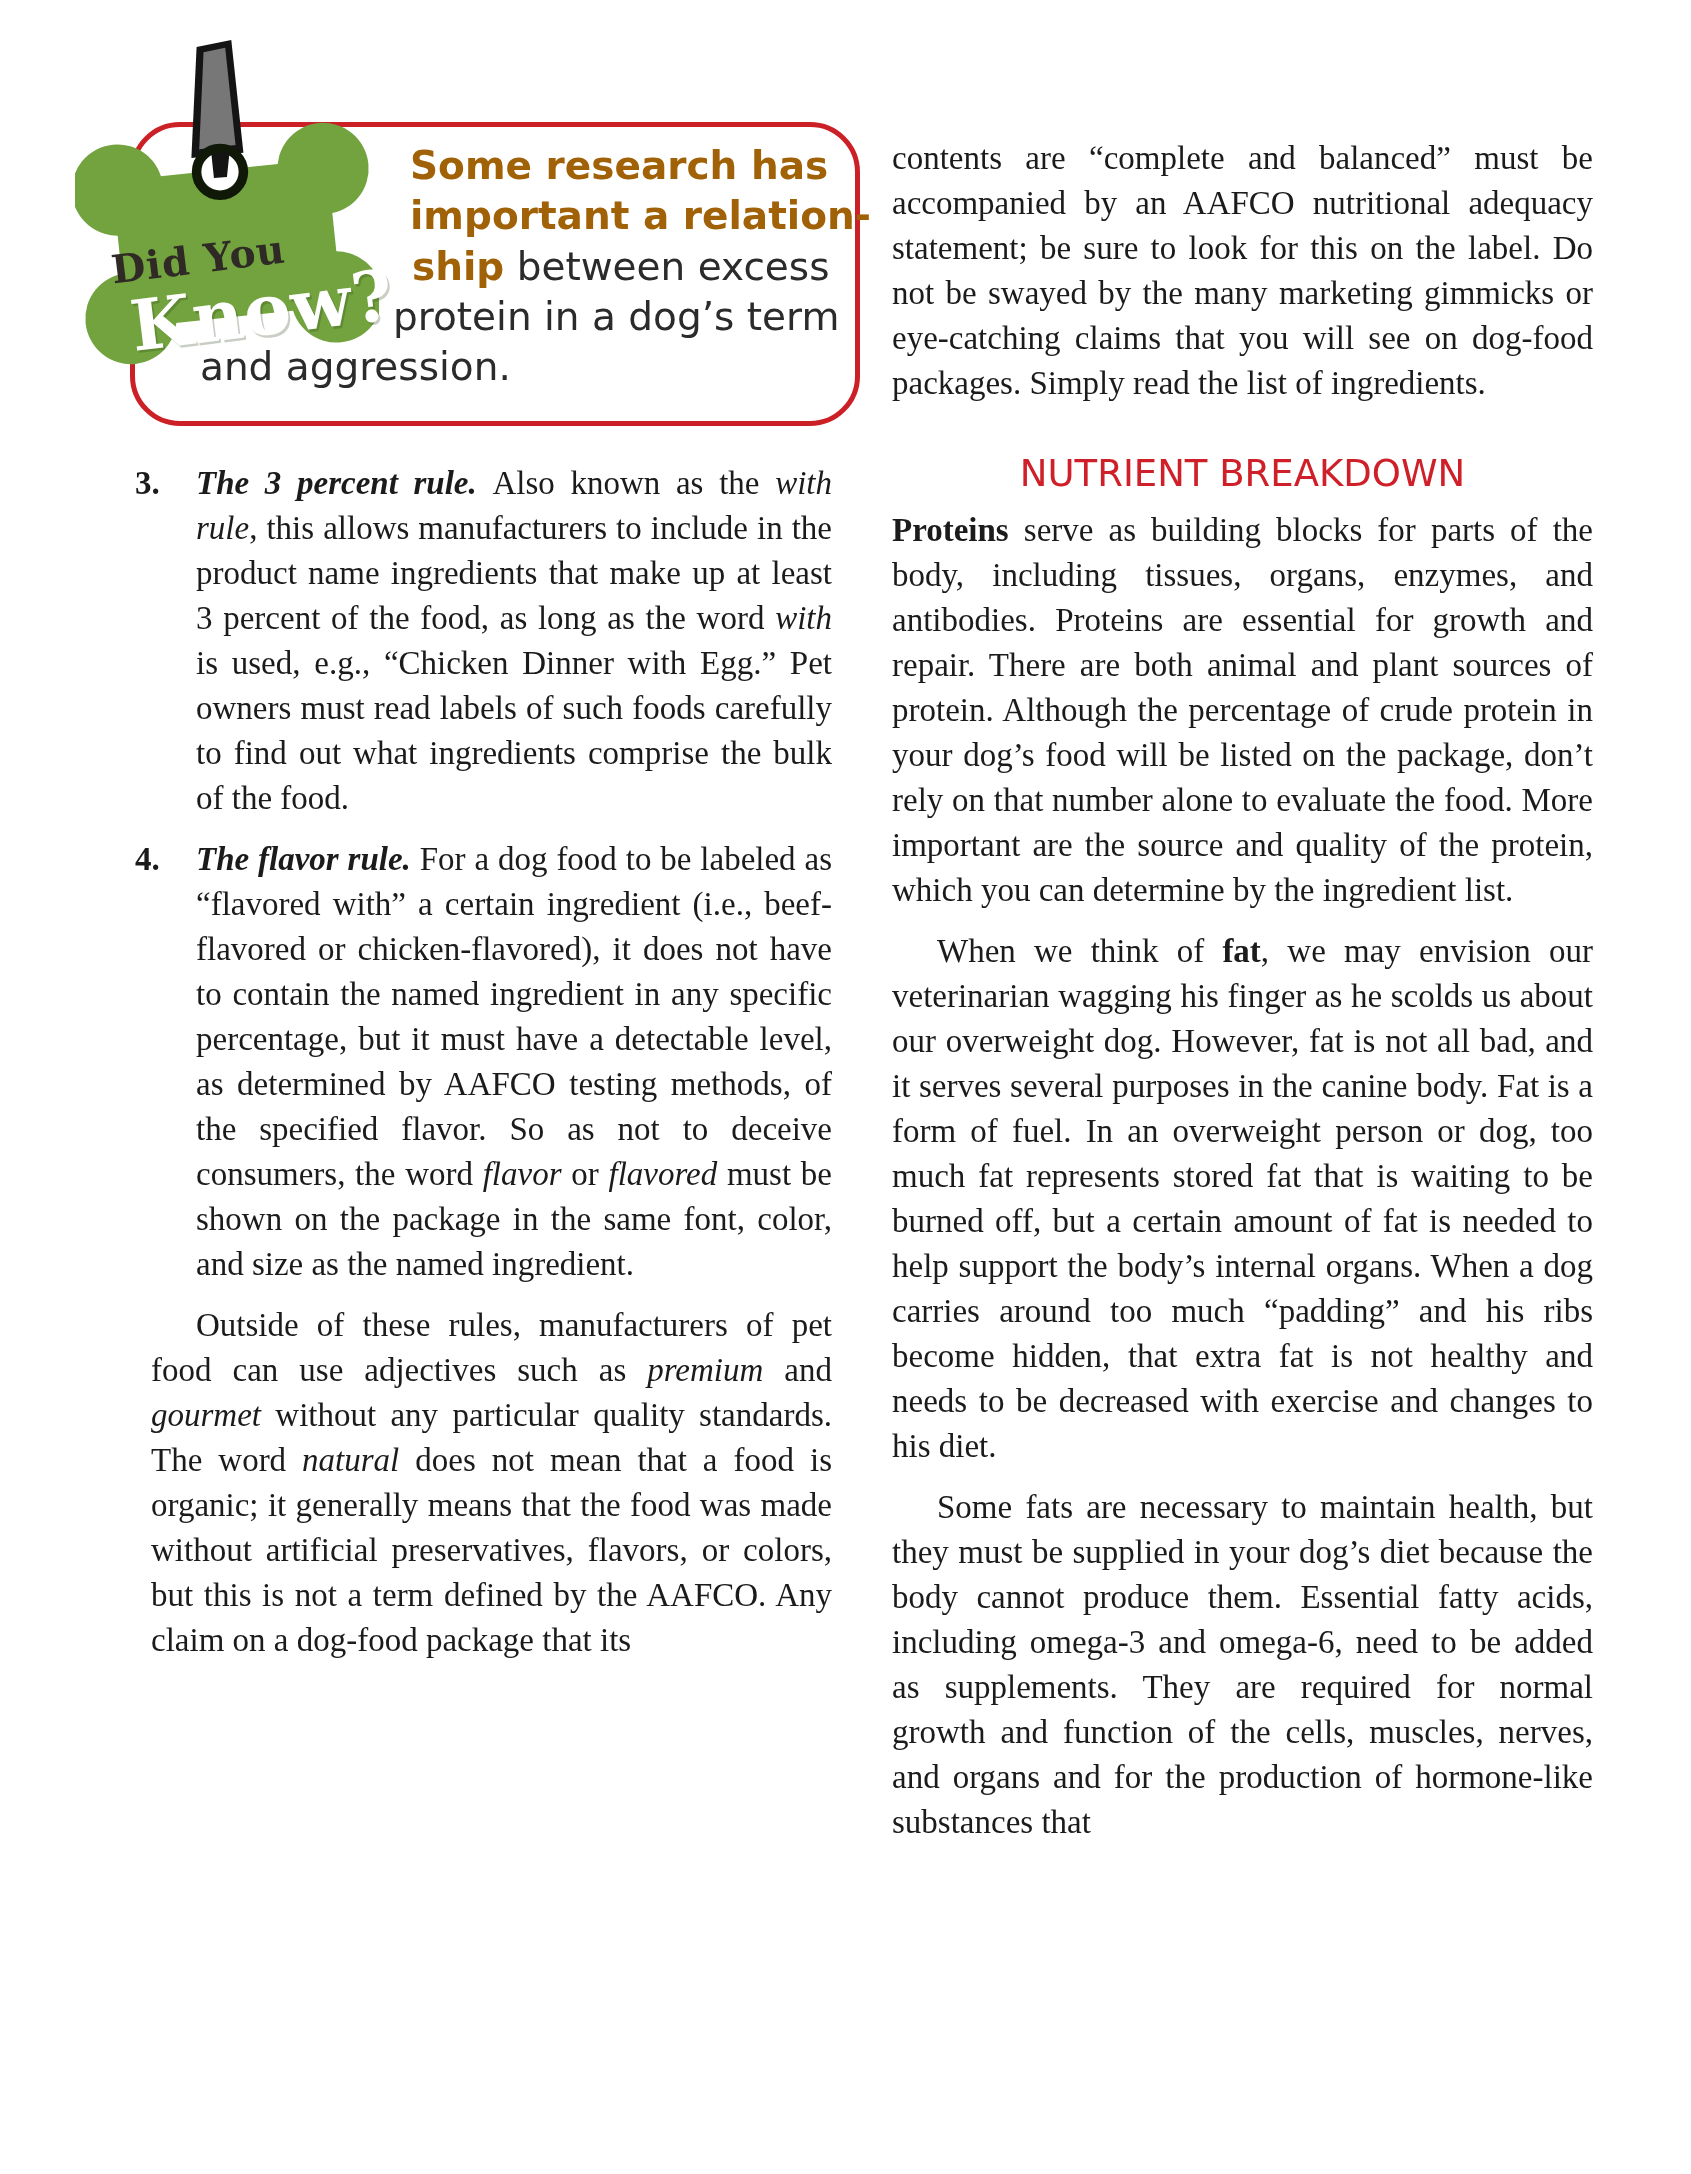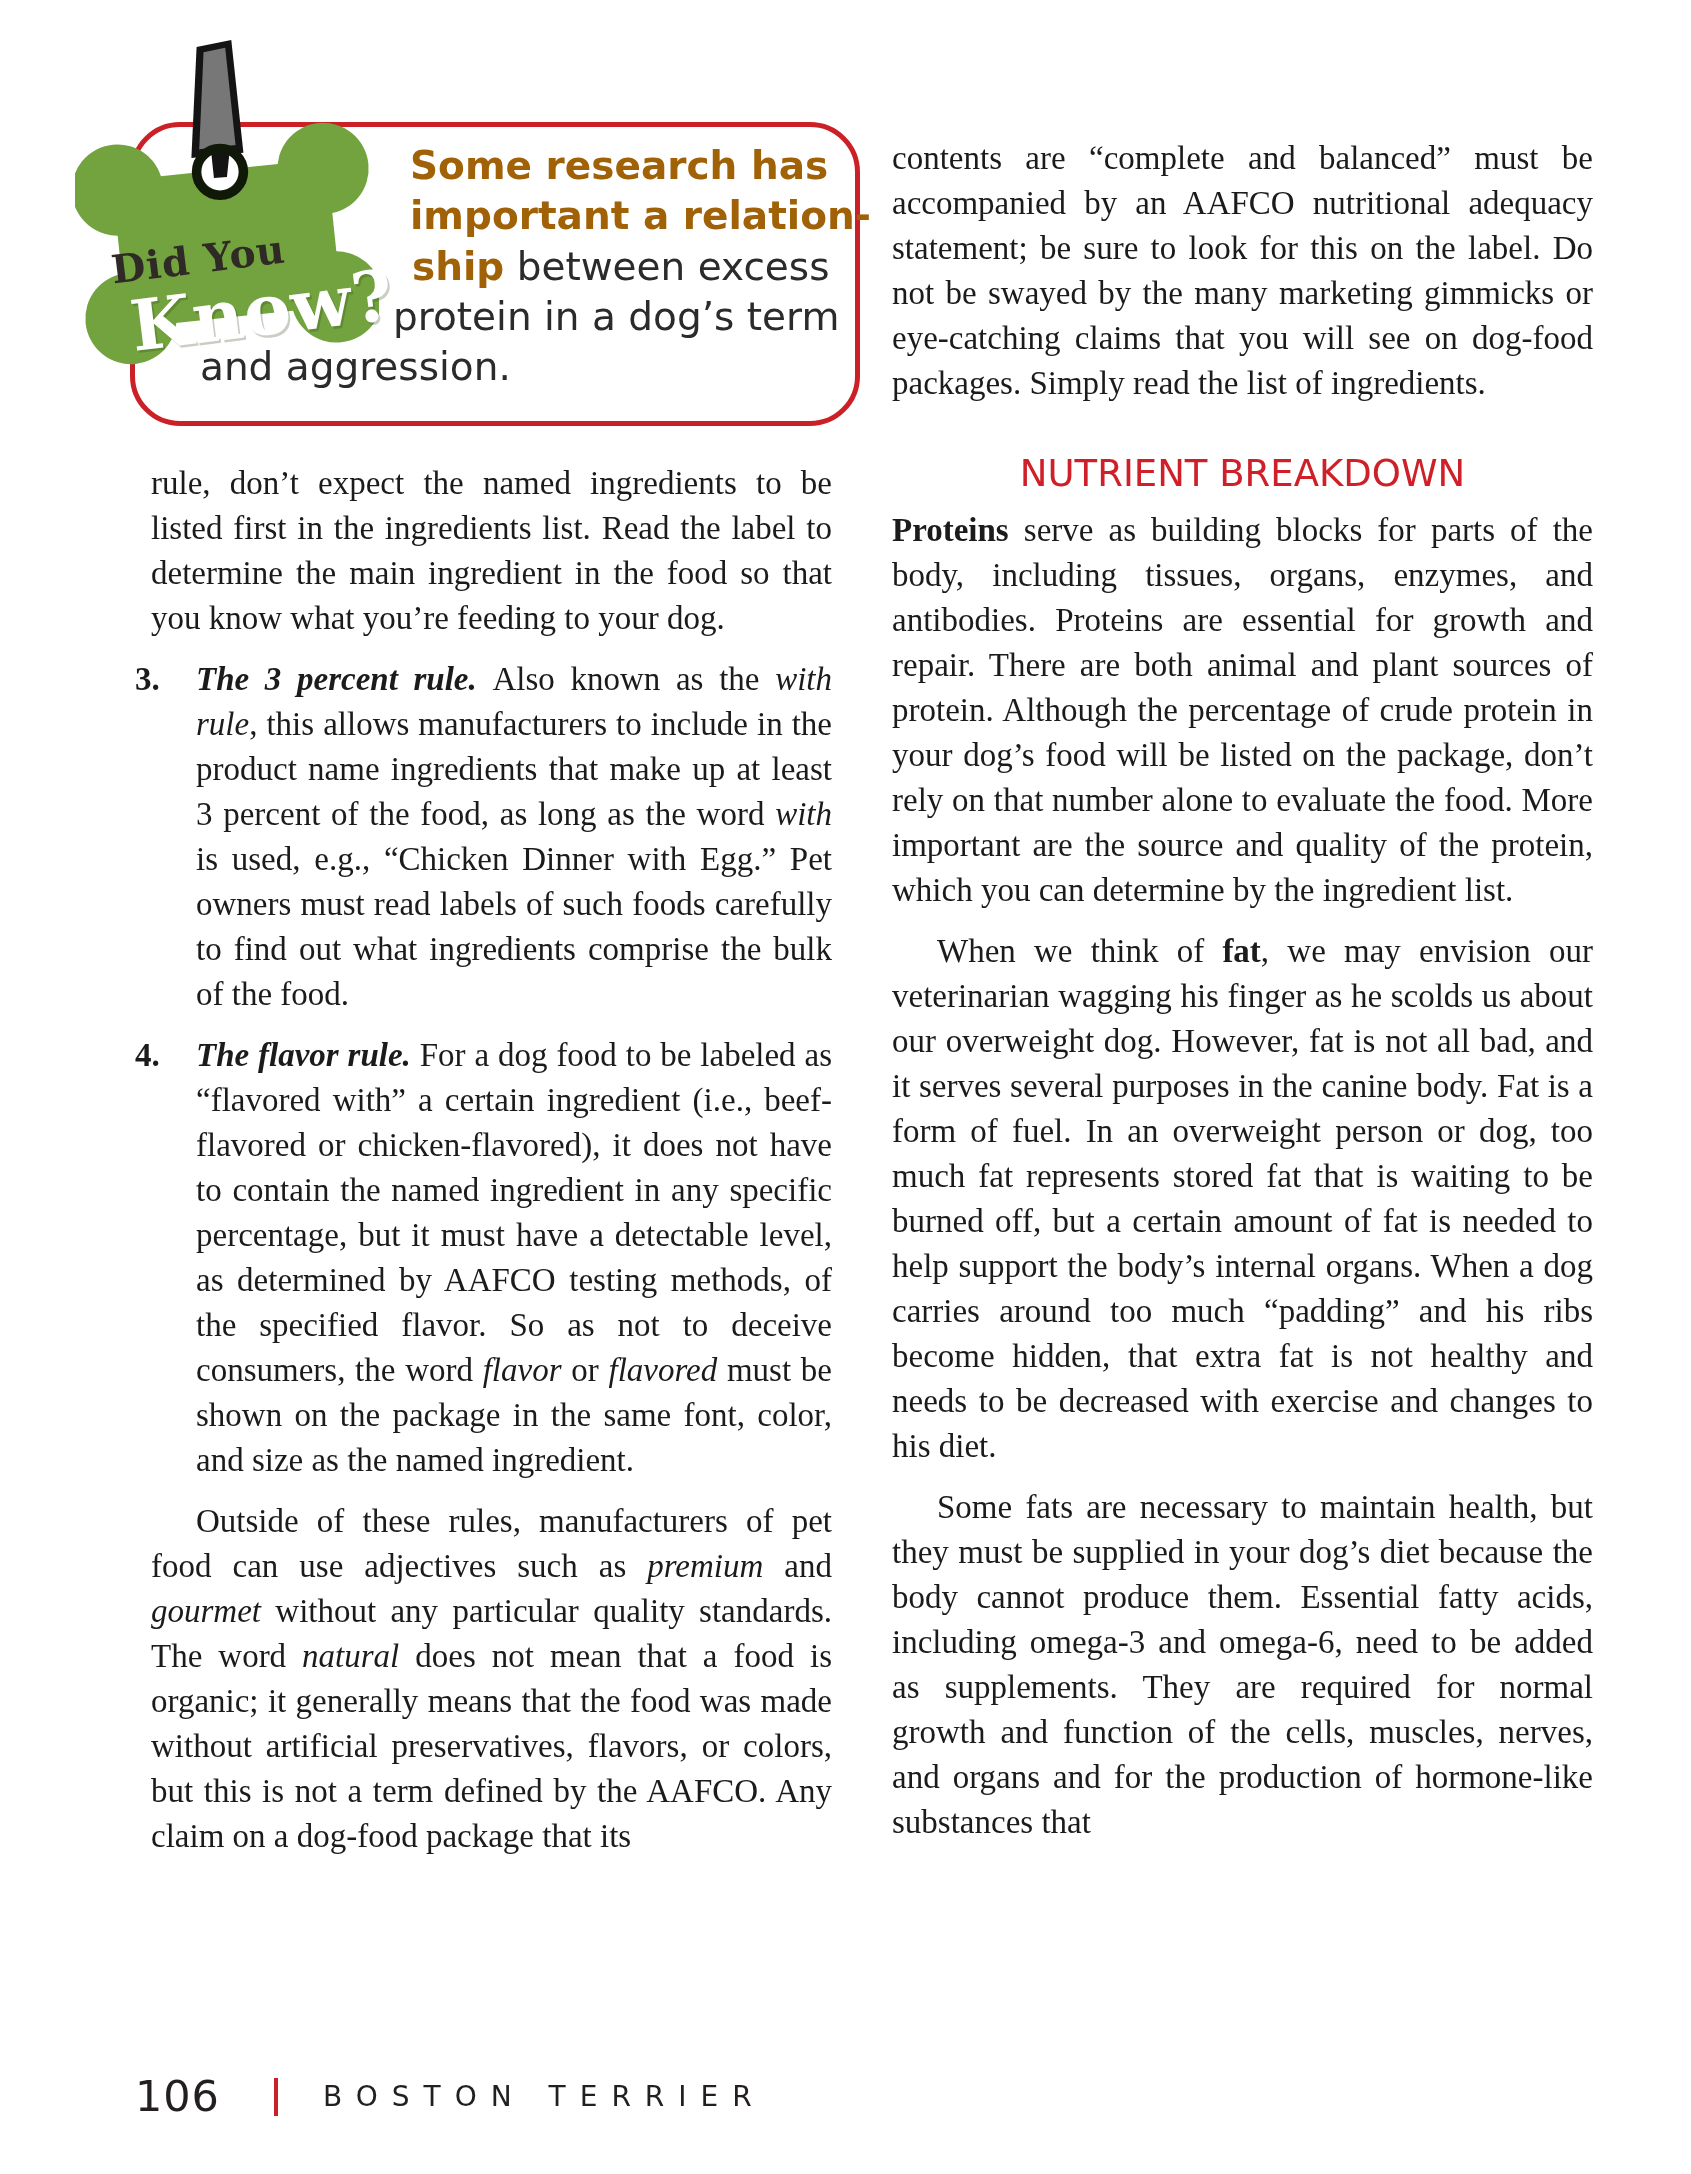--- a/index.html
+++ b/index.html
@@ -93,40 +93,34 @@
     <div class="know">Know?</div>
 
     <div class="callout-line cl1"><span class="red">Some research has</span></div>
     <div class="callout-line cl2"><span class="red">important a relation-</span></div>
     <div class="callout-line cl3"><span class="red">ship</span><span> between excess</span></div>
     <div class="callout-line cl4"><span>protein in a dog’s term</span></div>
     <div class="callout-line cl5"><span>and aggression.</span></div>
   </div>
 
   <div class="col col-left">
-    <p class="cont"><span>rule, don’t expect the named ingredients to be listed first in the ingredients list. Read the label to determine the main ingredient in the food so that you know what you’re feeding to your dog.</span></p>
     <div class="list-item">
       <span class="num">3.</span>
       <p><span class="b i">The 3 percent rule. </span><span>Also known as the </span><span class="i">with rule</span><span>, this allows manufacturers to include in the product name ingredients that make up at least 3 percent of the food, as long as the word </span><span class="i">with</span><span> is used, e.g., “Chicken Dinner with Egg.” Pet owners must read labels of such foods carefully to find out what ingredients comprise the bulk of the food.</span></p>
     </div>
     <div class="list-item">
       <span class="num">4.</span>
       <p><span class="b i">The flavor rule. </span><span>For a dog food to be labeled as “flavored with” a certain ingredient (i.e., beef-flavored or chicken-flavored), it does not have to contain the named ingredient in any specific percentage, but it must have a detectable level, as determined by AAFCO testing methods, of the specified flavor. So as not to deceive consumers, the word </span><span class="i">flavor</span><span> or </span><span class="i">flavored</span><span> must be shown on the package in the same font, color, and size as the named ingredient.</span></p>
     </div>
     <p class="closing"><span>Outside of these rules, manufacturers of pet food can use adjectives such as </span><span class="i">premium</span><span> and </span><span class="i">gourmet</span><span> without any particular quality standards. The word </span><span class="i">natural</span><span> does not mean that a food is organic; it generally means that the food was made without artificial preservatives, flavors, or colors, but this is not a term defined by the AAFCO. Any claim on a dog-food package that its</span></p>
   </div>
 
   <div class="col col-right">
     <p><span>contents are “complete and balanced” must be accompanied by an AAFCO nutritional adequacy statement; be sure to look for this on the label. Do not be swayed by the many marketing gimmicks or eye-catching claims that you will see on dog-food packages. Simply read the list of ingredients.</span></p>
     <h2 class="red-heading">NUTRIENT BREAKDOWN</h2>
     <p><span class="b">Proteins</span><span> serve as building blocks for parts of the body, including tissues, organs, enzymes, and antibodies. Proteins are essential for growth and repair. There are both animal and plant sources of protein. Although the percentage of crude protein in your dog’s food will be listed on the package, don’t rely on that number alone to evaluate the food. More important are the source and quality of the protein, which you can determine by the ingredient list.</span></p>
     <p class="ind"><span>When we think of </span><span class="b">fat</span><span>, we may envision our veterinarian wagging his finger as he scolds us about our overweight dog. However, fat is not all bad, and it serves several purposes in the canine body. Fat is a form of fuel. In an overweight person or dog, too much fat represents stored fat that is waiting to be burned off, but a certain amount of fat is needed to help support the body’s internal organs. When a dog carries around too much “padding” and his ribs become hidden, that extra fat is not healthy and needs to be decreased with exercise and changes to his diet.</span></p>
     <p class="ind"><span>Some fats are necessary to maintain health, but they must be supplied in your dog’s diet because the body cannot produce them. Essential fatty acids, including omega-3 and omega-6, need to be added as supplements. They are required for normal growth and function of the cells, muscles, nerves, and organs and for the production of hormone-like substances that</span></p>
   </div>
 
-  <div class="footer">
-    <span class="pagenum">106</span>
-    <span class="footer-divider"></span>
-    <span class="booktitle">BOSTON TERRIER</span>
-  </div>
 
 </div>
 
 
 </body></html>

